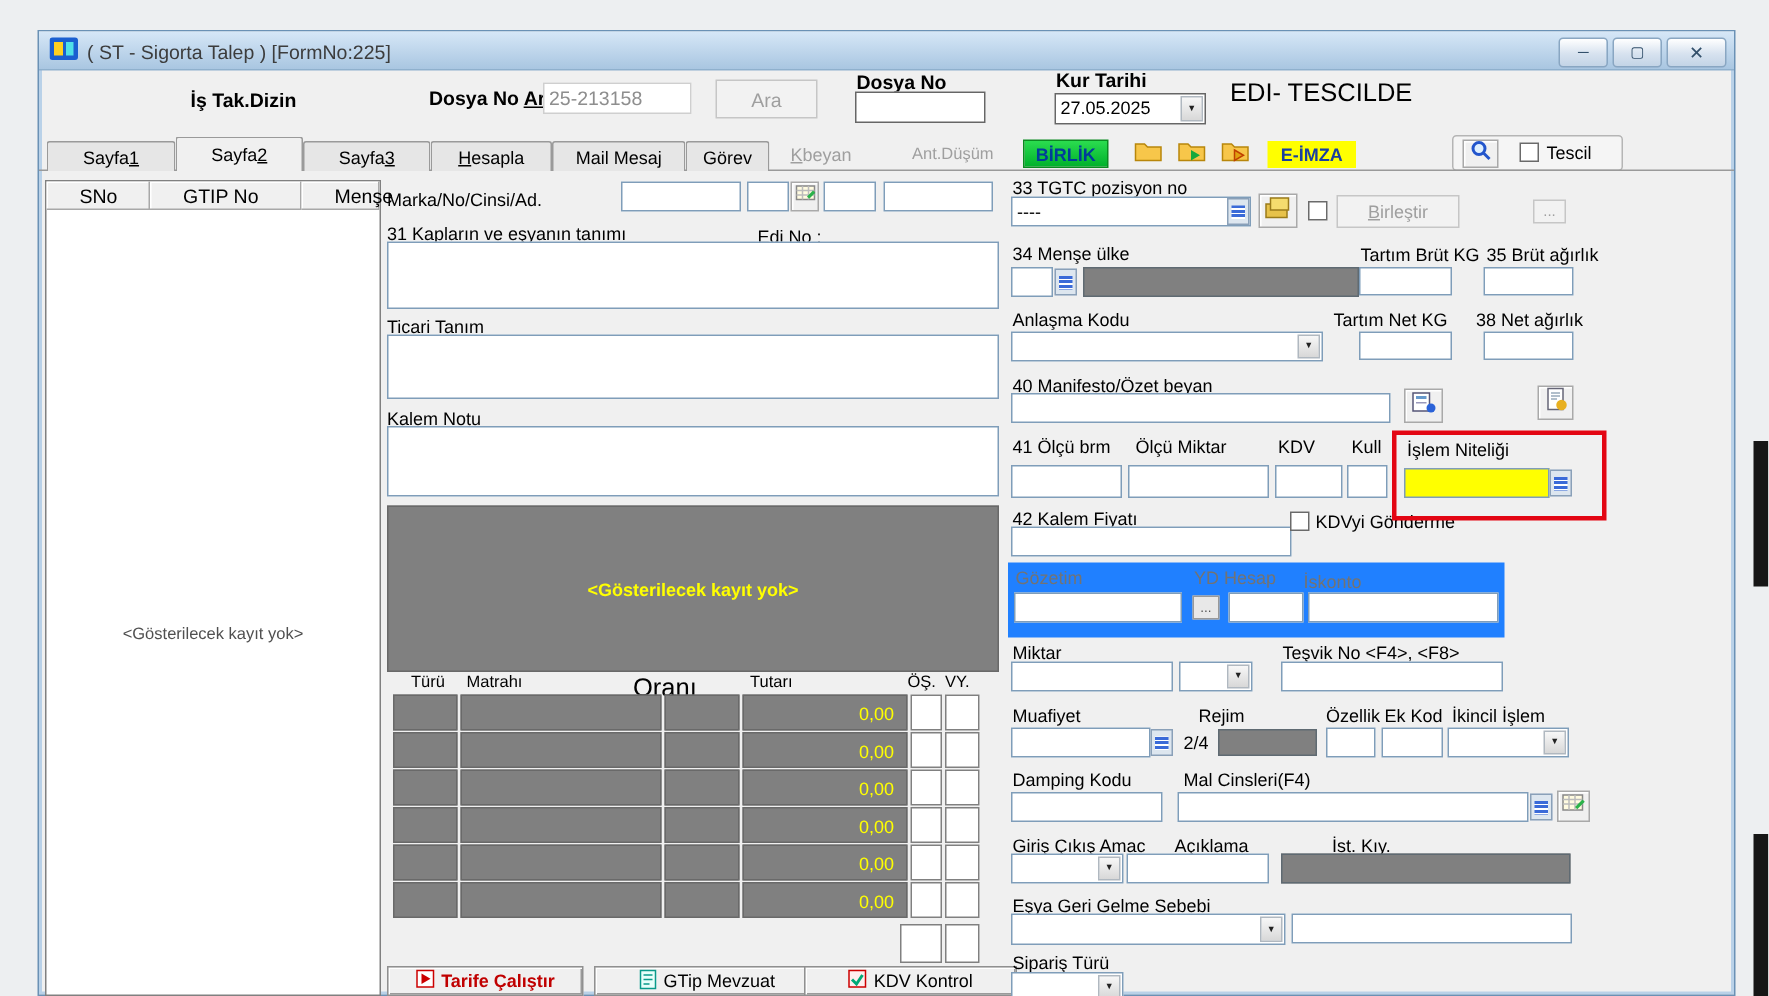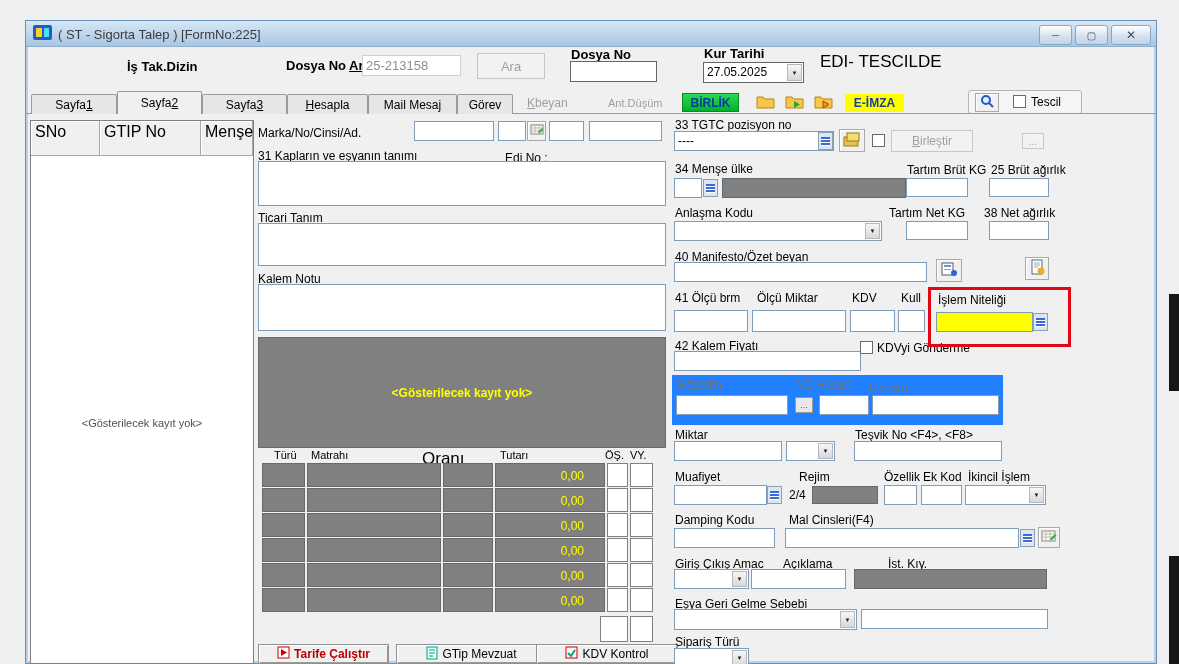--- a/index.html
+++ b/index.html
@@ -14,24 +14,24 @@
   .b{font-weight:bold;font-size:13px}
   .u{text-decoration:underline}
   .dis2{color:#9f9f9f}
   .inp{position:absolute;background:#fff;border:1px solid #7f9db9;font:12px "Liberation Sans",sans-serif;color:#000;padding:1px 3px}
   textarea.inp{resize:none}
   .btn{position:absolute;background:#f2f2f2;border:1px solid #c6c6c6;display:flex;align-items:center;justify-content:center;font-size:13px;cursor:pointer}
   .btn3{position:absolute;top:644px;height:20px;background:#f0f0f0;border:1px solid #909090;box-shadow:inset 1px 1px 0 #fff,inset -1px -1px 0 #9a9a9a;display:flex;align-items:center;justify-content:center;gap:4px;font-size:12px;cursor:pointer}
   .tab{position:absolute;top:94px;height:20px;background:#e6e6e6;border:1px solid #9a9a9a;border-bottom:none;border-radius:2px 2px 0 0;display:flex;align-items:center;justify-content:center;font-size:12px;cursor:pointer;z-index:2}
   .tab.active{top:91px;height:23px;background:#f0f0f0;z-index:3}
   .tabline{position:absolute;left:26px;top:113px;width:1130px;height:1px;background:#9a9a9a;z-index:1}
-  .gh{position:absolute;height:35px;background:#f0f0f0;border-right:1px solid #a8a8a8;border-bottom:1px solid #a8a8a8;box-shadow:inset 1px 1px 0 #fff;font-size:16px;padding:2px 4px}
+  .gh{position:absolute;height:19px;background:#f0f0f0;border-right:1px solid #a8a8a8;border-bottom:1px solid #a8a8a8;box-shadow:inset 1px 1px 0 #fff;font-size:13px;padding:2px 22px}
   .gpanel{position:absolute;background:#808080;border:1px solid #696969;display:flex;align-items:center;justify-content:center}
   .gcell{position:absolute;height:24px;background:#808080;border:1px solid #696969}
-  .amt{color:#ffff00;font-size:12px;text-align:right;padding:5px 20px 0 0}
+  .amt{color:#ffff00;font-size:12px;text-align:right;padding:5px 8px 0 0}
   .wcell{position:absolute;height:24px;background:#fff;border:1px solid #808080}
   .graybox{position:absolute;background:#808080;border:1px solid #5f6a72}
   .combo{position:absolute;background:#fff;border:1px solid #7f9db9}
   .cval{position:absolute;left:3px;top:2px;font-size:12px;white-space:nowrap}
   .carw{position:absolute;right:1px;top:1px;bottom:1px;width:15px;background:linear-gradient(#f7f7f7,#d8d8d8);border:1px solid #b0b8c0;display:flex;align-items:center;justify-content:center}
   .carw:after{content:"▼";font-size:6px;color:#222}
   .lkp{position:absolute;width:15px;height:18px;background:#dde6ef;border:1px solid #8aa0b8;display:flex;align-items:center;justify-content:center;cursor:pointer}
   .lkp i{display:block;width:9px;height:9px;background:repeating-linear-gradient(180deg,#3a6ad8 0 2px,#fff 2px 3px)}
   .cb{position:absolute;width:13px;height:13px;background:#fff;border:1px solid #6a6a6a;cursor:pointer}
   .iconbtn{position:absolute;background:#f0f0f0;border:1px solid #a9a9a9;box-shadow:inset 1px 1px 0 #fff;display:flex;align-items:center;justify-content:center;cursor:pointer}
@@ -270,21 +270,21 @@
     </div>
   <div class="btn dis2" style="left:1022px;top:133px;width:22px;height:16px;font-size:10px">...</div>
 
   <div class="lbl" style="left:675px;top:162px">34 Menşe ülke</div>
   <input class="inp" style="left: 674px; top: 178px; width: 28px; height: 20px;">
   <div class="lkp" style="left:703px;top:179px">
       <i></i>
     </div>
   <div class="graybox" style="left:722px;top:178px;width:184px;height:20px"></div>
   <div class="lbl" style="left:907px;top:163px">Tartım Brüt KG</div>
-  <div class="lbl" style="left:991px;top:163px">25 Brüt ağırlık</div>
+  <div class="lbl" style="left:991px;top:163px">35 Brüt ağırlık</div>
   <input class="inp" style="left: 906px; top: 178px; width: 62px; height: 19px;">
   <input class="inp" style="left: 989px; top: 178px; width: 60px; height: 19px;">
 
   <div class="lbl" style="left:675px;top:206px">Anlaşma Kodu</div>
   <div class="combo" style="left:674px;top:221px;width:208px;height:20px">
       <span class="cval"></span>
       <span class="carw"></span>
     </div>
   <div class="lbl" style="left:889px;top:206px">Tartım Net KG</div>
   <div class="lbl" style="left:984px;top:206px">38 Net ağırlık</div>

